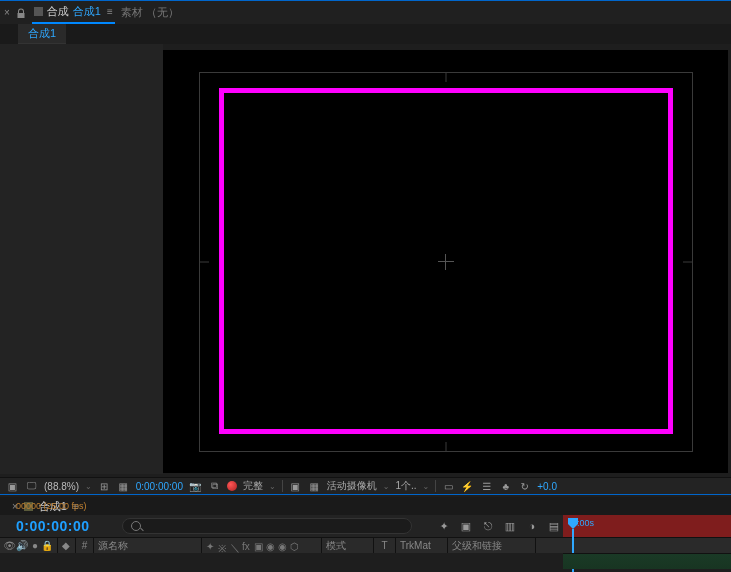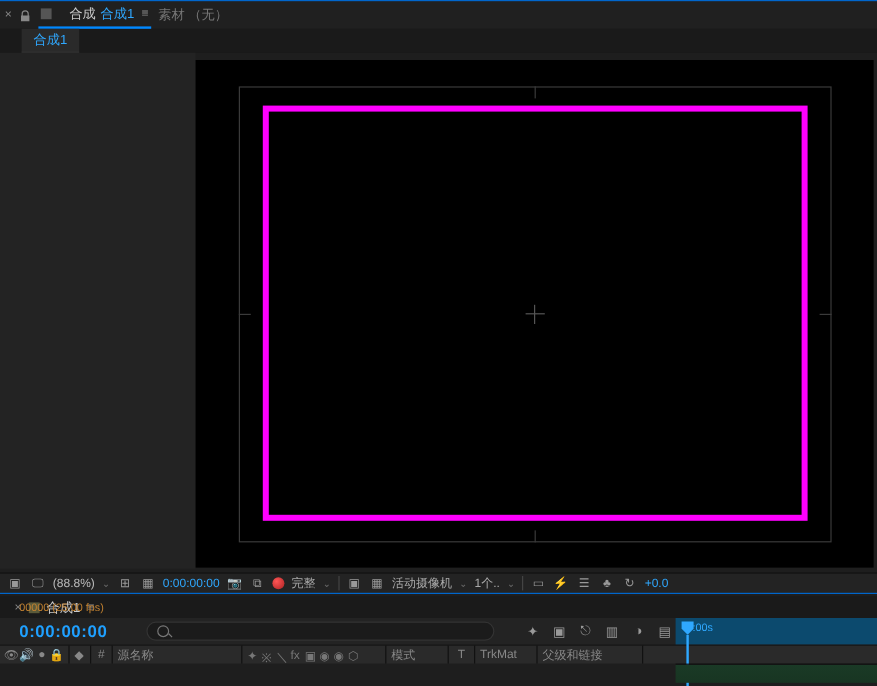--- a/index.html
+++ b/index.html
@@ -14,21 +14,21 @@
 
 
 .top-tabs {
   height: 24px; background: #202020; border-top: 1px solid #0066cc;
   display: flex; align-items: center; padding-left: 4px; gap: 6px;
 }
 .top-tabs .x { color: #888; font-size: 10px; cursor: pointer; }
 .top-tabs .lock { width: 10px; height: 10px; }
 .tab-group { display: flex; align-items: center; gap: 4px; border-bottom: 2px solid #0088ff; padding: 2px 2px 3px; }
 .tab-group .sq { width: 9px; height: 9px; background: #555; }
-.tab-group .name1 { color: #ccc; margin-left: 11px; }
+.tab-group .name1 { color: #ccc; }
 .tab-group .name2 { color: #2fa8ff; }
 .tab-group .menu { color: #888; font-size: 10px; margin-left: 2px; }
 .top-tabs .mat { color: #777; }
 
 
 .sub-tabs { height: 20px; background: #1a1a1a; padding-left: 18px; display: flex; align-items: center; }
 .sub-tab { background: #2a2a2a; padding: 2px 10px; color: #2fa8ff; border-bottom: 1px solid #333; }
 
 
 .preview {
@@ -85,21 +85,21 @@
 .tl-row2 { height: 22px; display: flex; align-items: center; background: #232323; padding-left: 16px; gap: 8px; position: relative; }
 .cur-time { color: #1fa0ff; font-size: 14px; font-weight: bold; letter-spacing: .5px; }
 .frame-info { color: #c08030; font-size: 9px; position: absolute; left: 16px; top: 4px; }
 .search { margin-left: 24px; display: flex; align-items: center; gap: 4px; background: #1b1b1b; border: 1px solid #333; border-radius: 9px; padding: 1px 8px; height: 16px; width: 290px; }
 .search .mag { width: 10px; height: 10px; border: 1px solid #777; border-radius: 50%; position: relative; }
 .search .mag::after { content: ""; position: absolute; width: 4px; height: 1px; background: #777; right: -4px; bottom: 0; transform: rotate(45deg); }
 
 .tl-icons { margin-left: auto; display: flex; gap: 8px; padding-right: 170px; }
 .tl-icons .ic { width: 14px; height: 14px; color: #999; cursor: pointer; display: inline-flex; align-items: center; justify-content: center; }
 
-.ruler-area { position: absolute; right: 0; top: 18px; width: 168px; height: 22px; background: #0c4a6e; text-align: center; }
+.ruler-area { position: absolute; right: 0; top: 18px; width: 168px; height: 22px; background: #7f1d1d; text-align: center; }
 .cti { position: absolute; left: 4px; top: 2px; width: 12px; height: 12px; }
 .cti svg { display: block; }
 .cti-line { position: absolute; left: 9px; top: 14px; width: 2px; height: 46px; background: #2fa8ff; }
 .time0 { position: absolute; left: 14px; top: 3px; color: #2fa8ff; font-size: 9px; }
 
 .tl-header {
   height: 16px; background: #2a2a2a; border-top: 1px solid #111;
   display: flex; align-items: center; font-size: 10px; color: #888;
 }
 .tl-header > div { padding: 0 4px; border-right: 1px solid #111; height: 100%; display: flex; align-items: center; }

